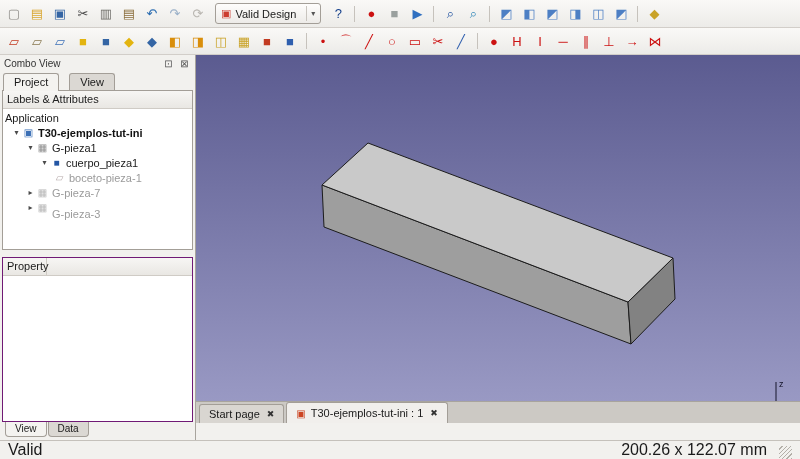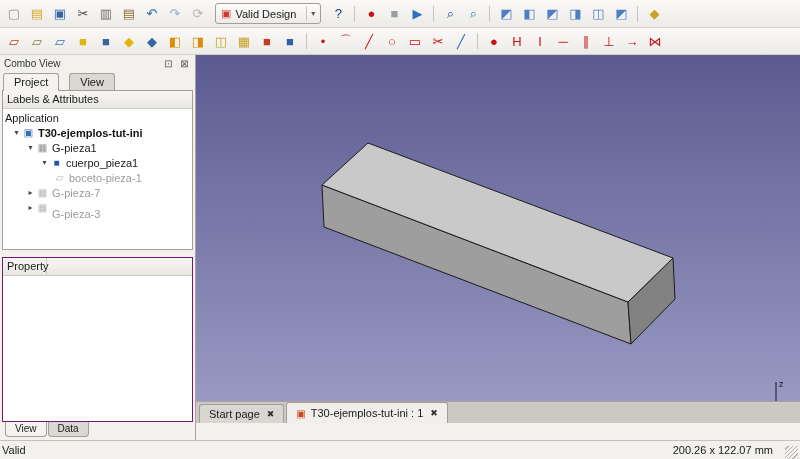--- a/index.html
+++ b/index.html
@@ -99,21 +99,21 @@
     background:#d9d6d1; font-size:11px; white-space:nowrap;
   }
   .dtab.active { background:#f1efec; height:21px; }
   .dtab .dticon { font-size:10px; }
   .dtab .dticon:empty { display:none; }
   .dtab .close { font-size:9px; color:#333; margin-left:2px; }
   
   #status {
     position:absolute; left:0; right:0; bottom:0; height:19px;
     background:#f2f1ee; border-top:1px solid #c5c1bb;
-    display:flex; align-items:center; padding:0 2px; font-size:11px;
+    display:flex; align-items:center; padding:0 8px; font-size:16px;
   }
   #status .right { margin-left:auto; padding-right:12px; }
   .grip { width:13px; height:13px; align-self:flex-end;
     background:repeating-linear-gradient(135deg, transparent 0 2px, #b3afa8 2px 3px); }
 </style>
 </head>
 <body>
 
 <div id="toolbar1" class="tbar">
   <div class="tb-group">

